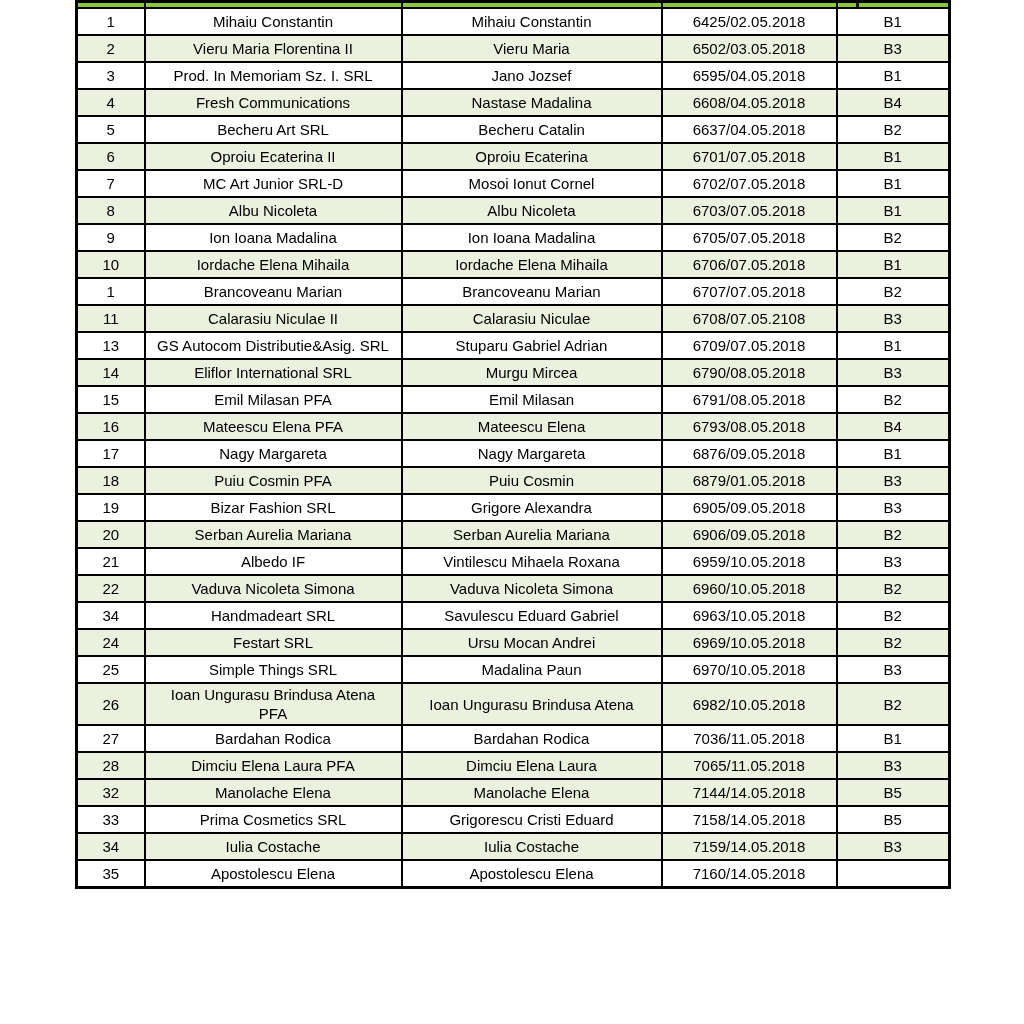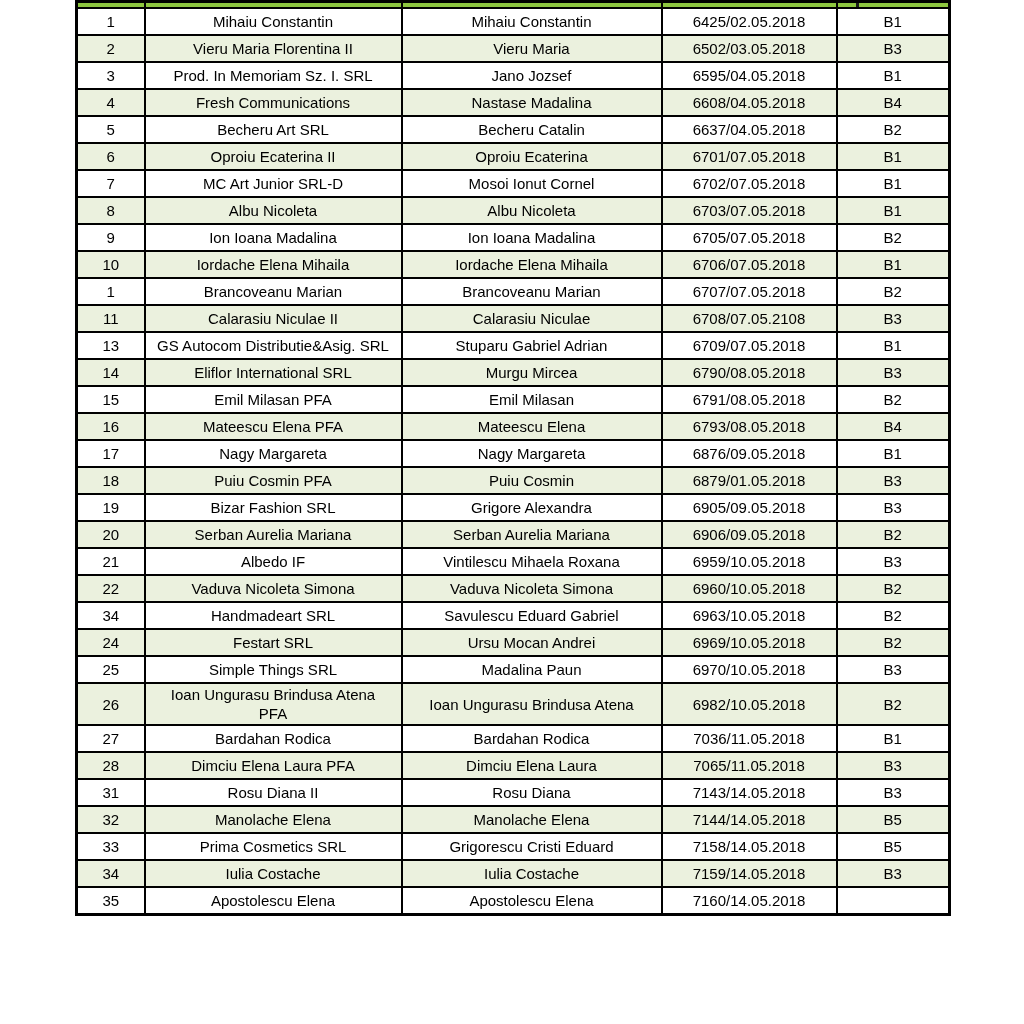--- a/index.html
+++ b/index.html
@@ -260,27 +260,20 @@
     <td>7036/11.05.2018</td>
     <td>B1</td>
   </tr>
         <tr class="alt">
     <td class="num">28</td>
     <td>Dimciu Elena Laura PFA</td>
     <td>Dimciu Elena Laura</td>
     <td>7065/11.05.2018</td>
     <td>B3</td>
   </tr>
-        <tr>
-    <td class="num">31</td>
-    <td>Rosu Diana II</td>
-    <td>Rosu Diana</td>
-    <td>7143/14.05.2018</td>
-    <td>B3</td>
-  </tr>
         <tr class="alt">
     <td class="num">32</td>
     <td>Manolache Elena</td>
     <td>Manolache Elena</td>
     <td>7144/14.05.2018</td>
     <td>B5</td>
   </tr>
         <tr>
     <td class="num">33</td>
     <td>Prima Cosmetics SRL</td>

